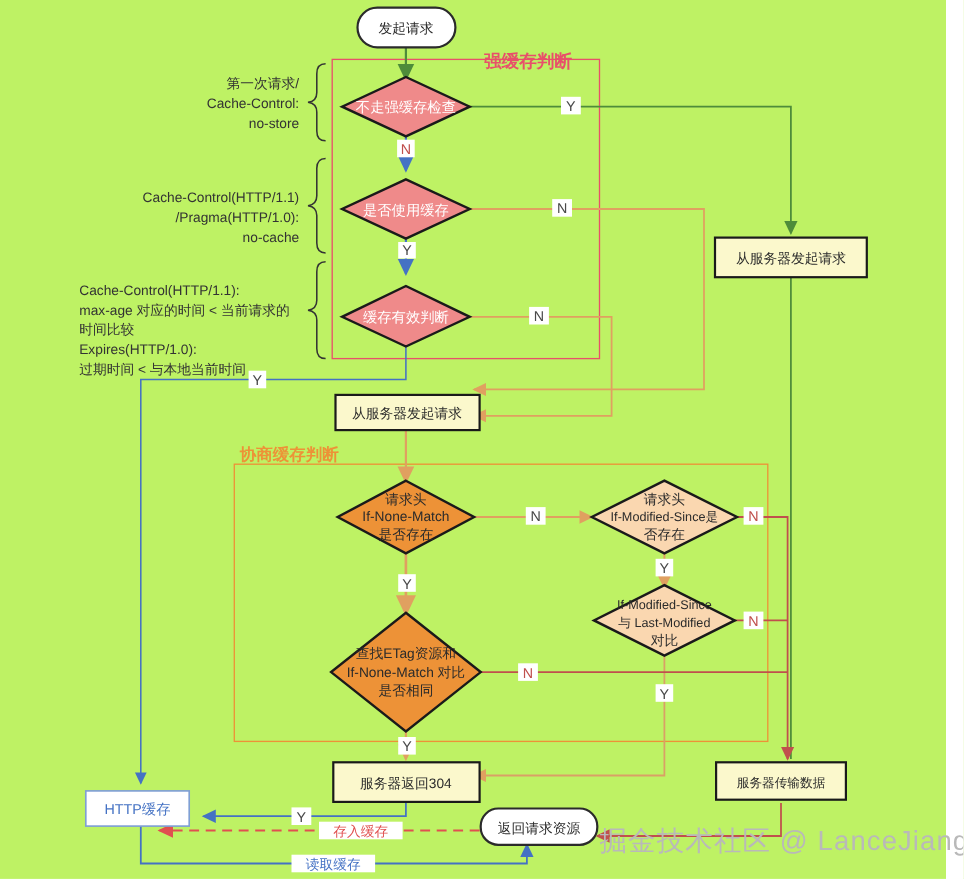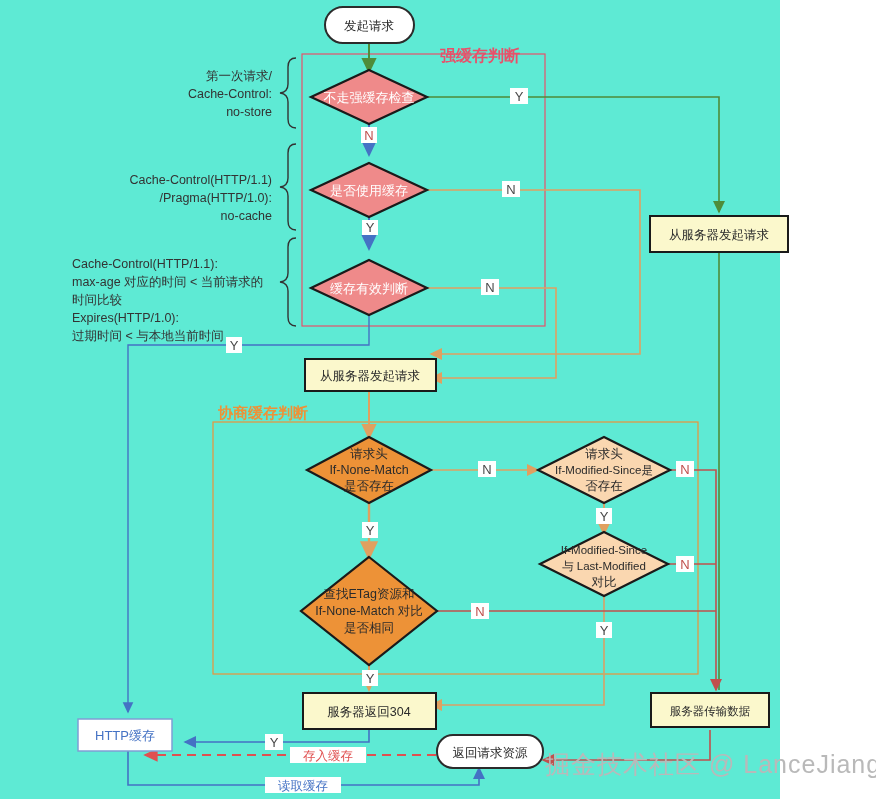--- a/index.html
+++ b/index.html
@@ -1,18 +1,18 @@
 <!DOCTYPE html>
 <html><head>
 <meta charset="utf-8">
 <style>
   html,body{margin:0;padding:0;background:#ffffff;}
   body{width:876px;height:799px;overflow:hidden;
        font-family:"Liberation Sans","DejaVu Sans",sans-serif;}
-  #stage{position:relative;width:780px;height:799px;background:#5eead4;}
+  #stage{position:relative;width:860px;height:799px;background:#bef264;}
   svg{display:block;}
   .lbl{font-size:12.5px;fill:#3a3a3a;}
   .lbl-y{font-size:13px;fill:#4a4a4a;}
   .node-txt-w{font-size:13px;fill:#ffffff;}
   .node-txt-d{font-size:12.5px;fill:#2b2b2b;}
   .node-txt-b{font-size:13px;fill:#4472c4;}
   .anno-red{font-size:16px;fill:#e8506a;font-weight:bold;}
   .anno-org{font-size:15px;fill:#ed9237;font-weight:bold;}
   .side{font-size:12.5px;fill:#333333;}
   .wm{font-size:25px;fill:#b9b9b9;letter-spacing:1px;}

